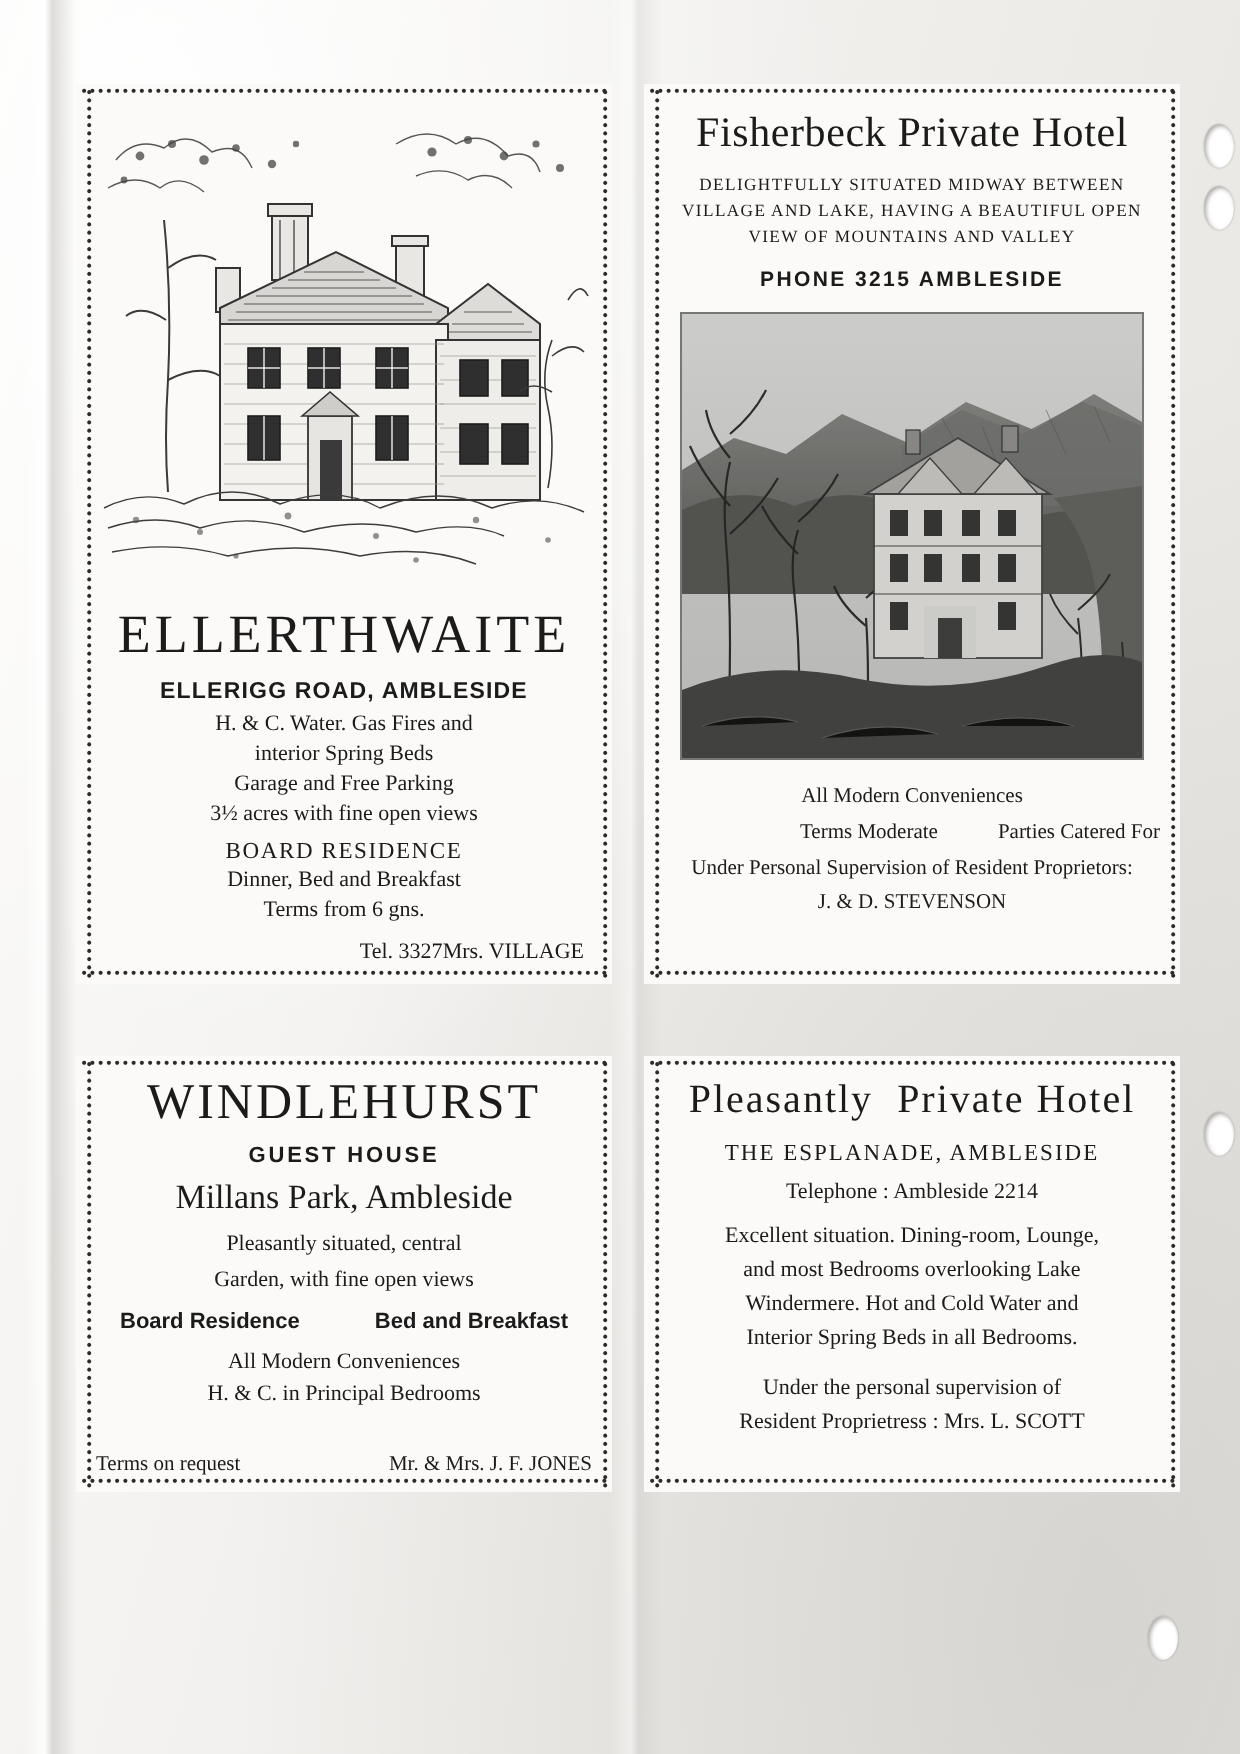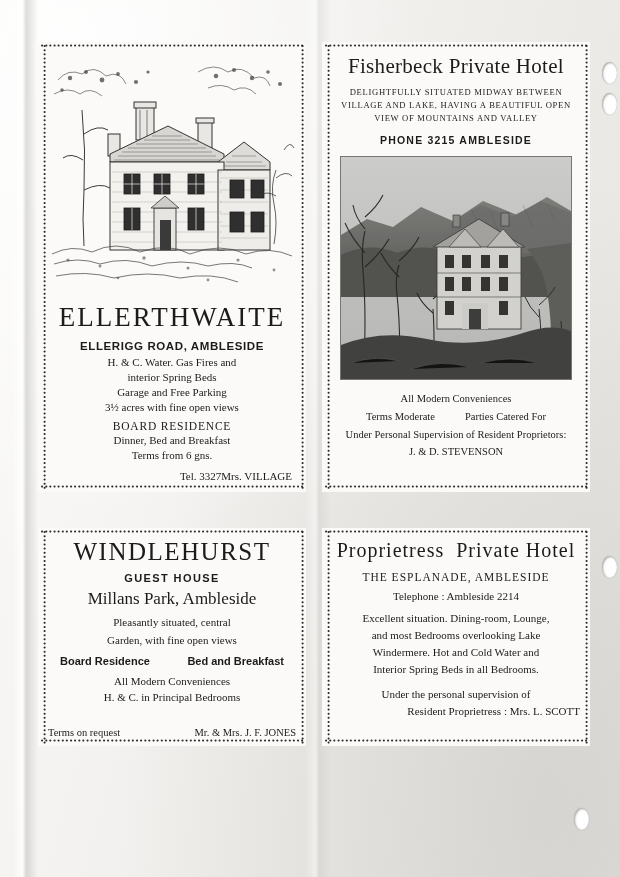--- a/index.html
+++ b/index.html
@@ -156,21 +156,21 @@
     overflow: hidden;
     border: 1px solid #777;
   }
   .fb-line {
     font-size: 10.5px;
     margin-top: 6px;
     line-height: 14px;
   }
   .fb-split {
     display: flex;
-    justify-content: center;
+    justify-content: flex-end;
     gap: 30px;
     font-size: 10.5px;
     margin-top: 5px;
   }
 
   
   #ad-windlehurst { left: 38px; top: 528px; width: 268px; height: 218px; }
   .wh-title {
     font-size: 25px;
     letter-spacing: 1.5px;
@@ -553,27 +553,27 @@
 
   <div class="ad" id="ad-willowsmere">
     <div class="border-deco">
       <div class="edge edge-top">•••••••••••••••••••••••••••••••••••••••••••••••••••••••••••••••••••••••••••••••••••••••••••••••••••••••••••••••••••••••</div>
       <div class="edge edge-bottom">•••••••••••••••••••••••••••••••••••••••••••••••••••••••••••••••••••••••••••••••••••••••••••••••••••••••••••••••••••••••</div>
       <div class="edge edge-left">•••••••••••••••••••••••••••••••••••••••••••••••••••••••••••••••••••••••••••••••••••••••••••••••••••••••••••••••••••••••</div>
       <div class="edge edge-right">•••••••••••••••••••••••••••••••••••••••••••••••••••••••••••••••••••••••••••••••••••••••••••••••••••••••••••••••••••••••</div>
     </div>
     <div class="ad-inner">
       <div class="ws-title title-serif">
-        <span>Proprietress</span>
+        <span>Pleasantly</span>
         <span class="thin" style="margin-left:6px;">Private Hotel</span>
       </div>
       <div class="ws-sub">THE ESPLANADE, AMBLESIDE</div>
       <div class="ws-tel">Telephone : Ambleside 2214</div>
       <div class="ws-body">Excellent situation.  Dining-room, Lounge,</div>
       <div class="ws-body" style="margin-top:2px;">and most Bedrooms overlooking Lake</div>
       <div class="ws-body" style="margin-top:2px;">Windermere.  Hot and Cold Water and</div>
       <div class="ws-body" style="margin-top:2px;">Interior Spring Beds in all Bedrooms.</div>
       <div class="ws-foot">Under the personal supervision of</div>
-      <div class="ws-foot" style="margin-top:2px;text-align:right;">Resident Proprietress :  Mrs. L. SCOTT</div>
+      <div class="ws-foot" style="margin-top:2px;">Resident Proprietress :  Mrs. L. SCOTT</div>
     </div>
   </div>
 
 </div>
 
 </body></html>

